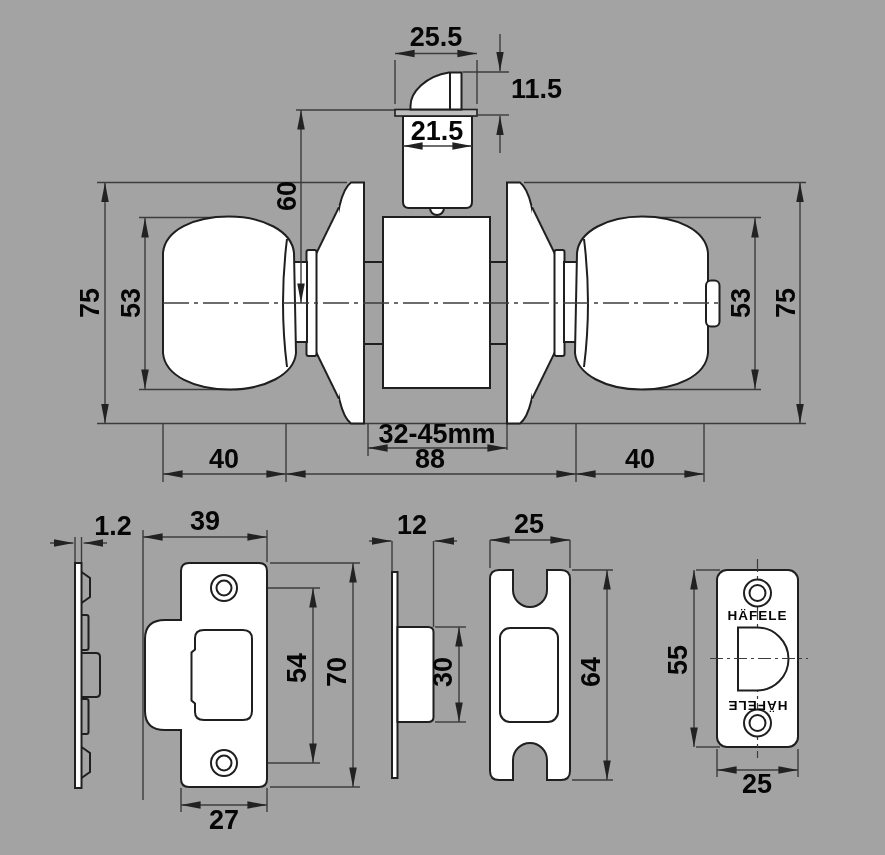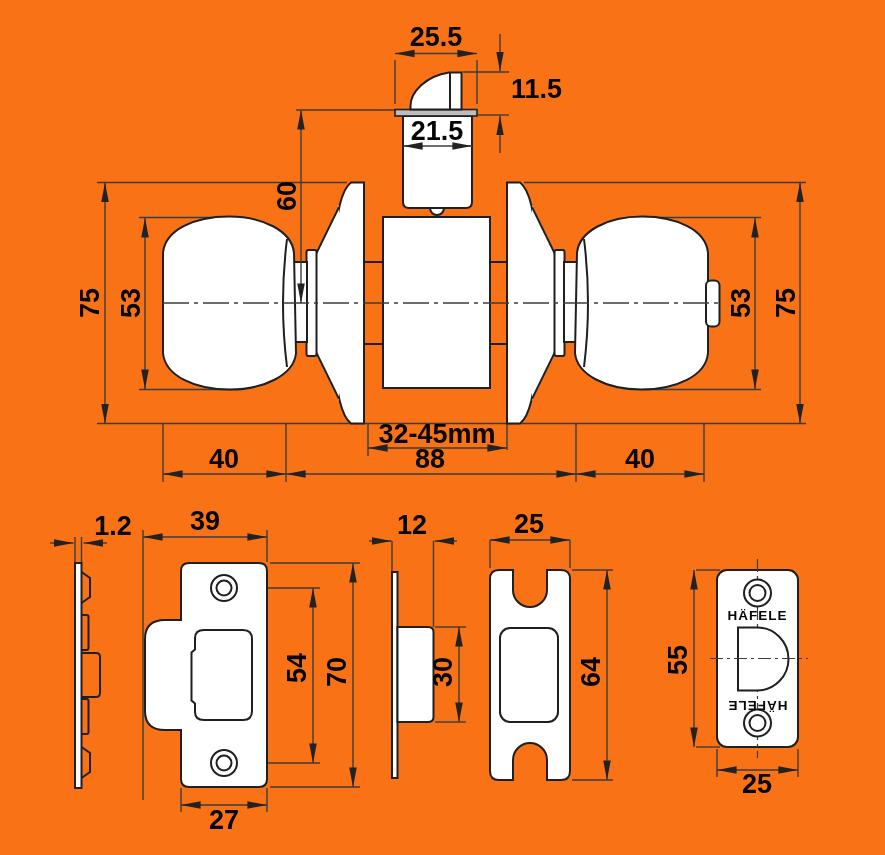--- a/index.html
+++ b/index.html
@@ -1,16 +1,16 @@
 <!DOCTYPE html>
 <html><head>
 <meta charset="utf-8">
 <style>
   html,body{margin:0;padding:0;background:#fff;}
-  .stage{width:885px;height:855px;background:#f97316;position:relative;font-family:"Liberation Sans",sans-serif;}
+  .stage{width:885px;height:855px;background:#a3a3a3;position:relative;font-family:"Liberation Sans",sans-serif;}
   svg{display:block;}
   .of{fill:#fff;stroke:#1f1f1f;stroke-width:2;}
   .o{fill:none;stroke:#1f1f1f;stroke-width:2;}
   .fillw{fill:#fff;stroke:none;}
   .d{fill:none;stroke:#3c3c3c;stroke-width:1.4;}
   .cl{fill:none;stroke:#3c3c3c;stroke-width:1.3;stroke-dasharray:26 5 4 5;}
   .cl2{fill:none;stroke:#3c3c3c;stroke-width:1.2;stroke-dasharray:13 4 3 4;}
   text{font-family:"Liberation Sans",sans-serif;font-weight:700;font-size:27px;fill:#060606;}
   text.sm{font-size:13.5px;letter-spacing:1px;}
 </style>

